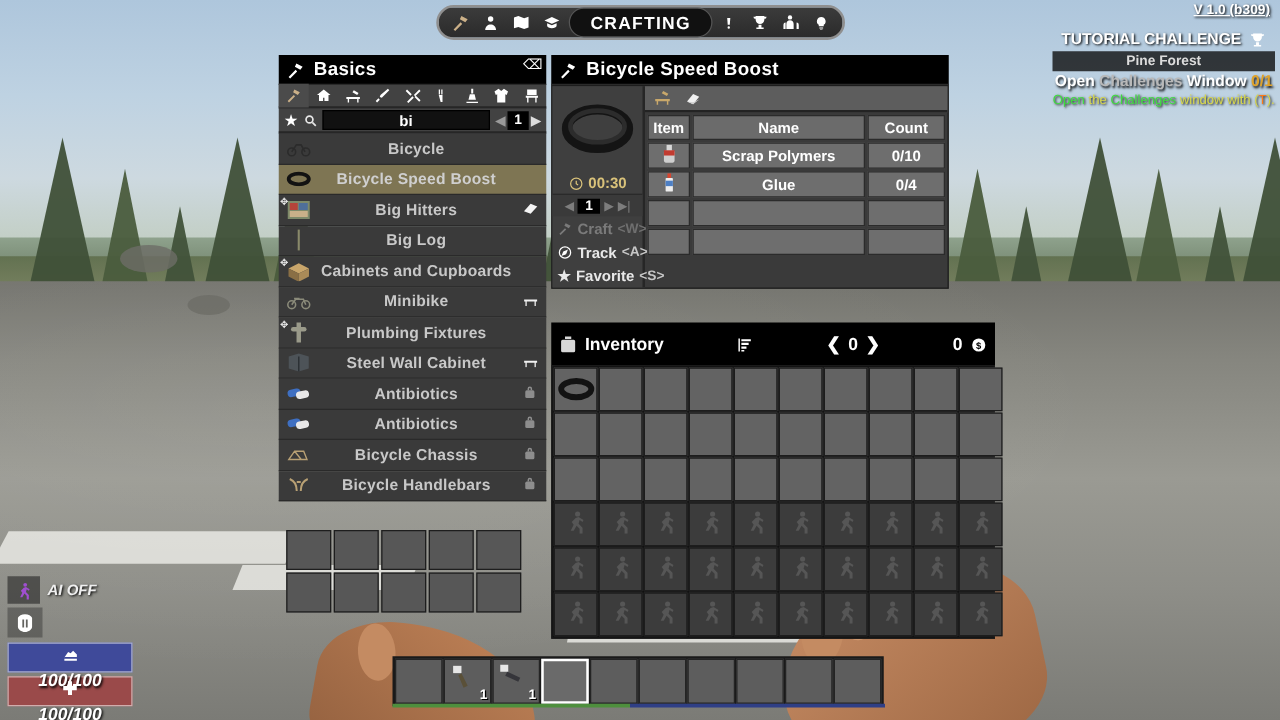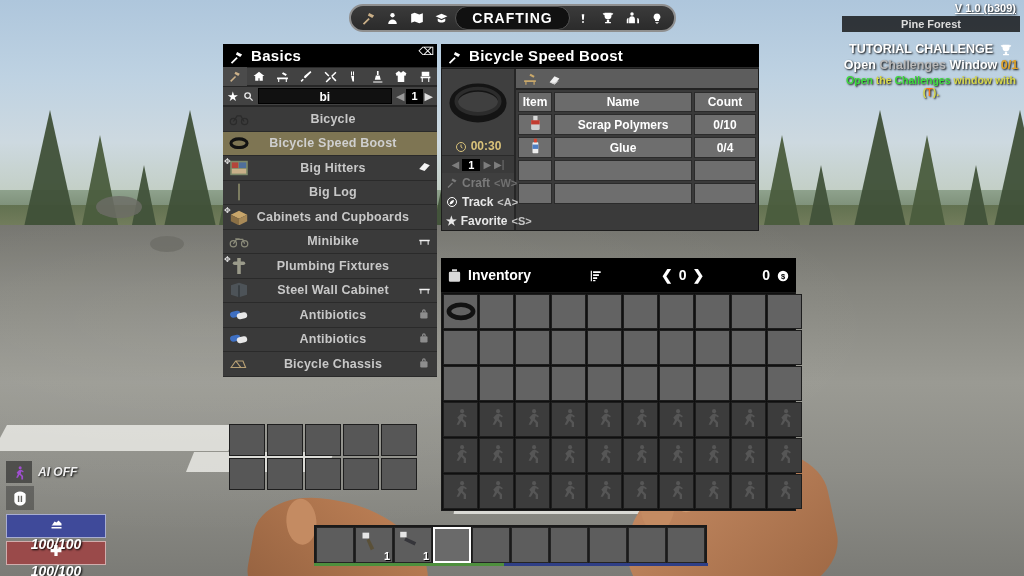--- a/index.html
+++ b/index.html
@@ -181,21 +181,21 @@
   #hud-right { position:absolute; right:4px; top:2px; width:178px; text-align:center; }
   #version { color:#fff; font-size:11px; font-weight:bold; text-align:right;
              padding-right:4px; text-shadow:1px 1px 2px #000;text-decoration:underline; }
   #biome { background:rgba(10,10,10,.78); color:#dcdcdc; font-size:11px; font-weight:bold;
            height:16px; line-height:16px; margin-top:2px; }
   #chal-title { color:#fff; font-size:12.5px; font-weight:bold; margin-top:10px;
                 text-shadow:1px 1px 2px #000; display:flex; align-items:center;
                 justify-content:center; gap:6px; }
   #chal-sub { font-size:12.5px; font-weight:bold; text-shadow:1px 1px 2px #000; margin-top:1px; }
   #chal-sub .w { color:#fff; } #chal-sub .g { color:#b9b9b9; } #chal-sub .o { color:#e0a32a; }
-  #chal-hint { font-size:10.5px; font-weight:bold; margin-top:2px; text-shadow:1px 1px 2px #000; }
+  #chal-hint { font-size:10.5px; font-weight:normal; margin-top:2px; text-shadow:1px 1px 2px #000; }
   #chal-hint .gr { color:#3ddd3d; } #chal-hint .yl { color:#d8d84a; }
   #chal-hint .og { color:#ff7a18; }
   .ico-svg { display:inline-block; vertical-align:middle; }
 </style>
 </head>
 <body>
 
 <div id="screen">
 
   <div class="sky"></div>
@@ -482,20 +482,32 @@
             <svg width="20" height="13.200000000000001" viewBox="0 0 30 20" fill="none" stroke="#b8a074" stroke-width="1.7">
               <path d="M3 16l7-10h11l4 10zM10 6l8 10"></path>
             </svg>
           </span>
           <span class="rname">Bicycle Chassis</span>
           <span class="rright"><svg width="9.75" height="13" viewBox="0 0 16 20" fill="#8d8d8d">
               <rect x="2" y="8" width="12" height="10" rx="2"></rect>
               <path d="M5 8V6a3 3 0 016 0v2h-2V6a1 1 0 00-2 0v2z"></path>
             </svg></span>
         </div>
+        <div class="recipe">
+          <span class="ricon">
+            <svg width="20" height="16" viewBox="0 0 24 20" fill="none" stroke="#b8a074" stroke-width="2">
+              <path d="M3 4c5 2 7 6 7 12M21 4c-5 2-7 6-7 12M10 7h4"></path>
+            </svg>
+          </span>
+          <span class="rname">Bicycle Handlebars</span>
+          <span class="rright"><svg width="9.75" height="13" viewBox="0 0 16 20" fill="#8d8d8d">
+              <rect x="2" y="8" width="12" height="10" rx="2"></rect>
+              <path d="M5 8V6a3 3 0 016 0v2h-2V6a1 1 0 00-2 0v2z"></path>
+            </svg></span>
+        </div>
       </div>
   </div>
 
   <div id="equip-grid">
       <div class="eslot"></div>
       <div class="eslot"></div>
       <div class="eslot"></div>
       <div class="eslot"></div>
       <div class="eslot"></div>
       <div class="eslot"></div>
@@ -925,29 +937,29 @@
         <svg class="ico-svg" width="14" height="13" viewBox="0 0 24 24" fill="#fff">
             <path d="M9 2h6v7h7v6h-7v7H9v-7H2V9h7z"></path>
           </svg>
       </span>
       <span class="val">100/100</span>
     </div>
   </div>
 
   <div id="hud-right">
     <div id="version">V 1.0 (b309)</div>
-    <div id="biome">Pine Forest</div>
     <div id="chal-title">
       <span>TUTORIAL CHALLENGE</span>
       <span>
         <svg class="ico-svg" width="14" height="14" viewBox="0 0 24 24" fill="#fff">
             <path d="M6 3h12v5a6 6 0 01-12 0zM3 4h3v3a3 3 0 01-3-3zm15 0h3a3 3 0 01-3 3zM10 15h4v4h3v2H7v-2h3z"></path>
           </svg>
       </span>
     </div>
+    <div id="biome">Pine Forest</div>
     <div id="chal-sub">
       <span class="w">Open</span>
       <span class="g">Challenges</span>
       <span class="w">Window</span>
       <span class="o">0/1</span>
     </div>
     <div id="chal-hint">
       <span class="gr">Open</span>
       <span class="yl">the</span>
       <span class="gr">Challenges</span>

